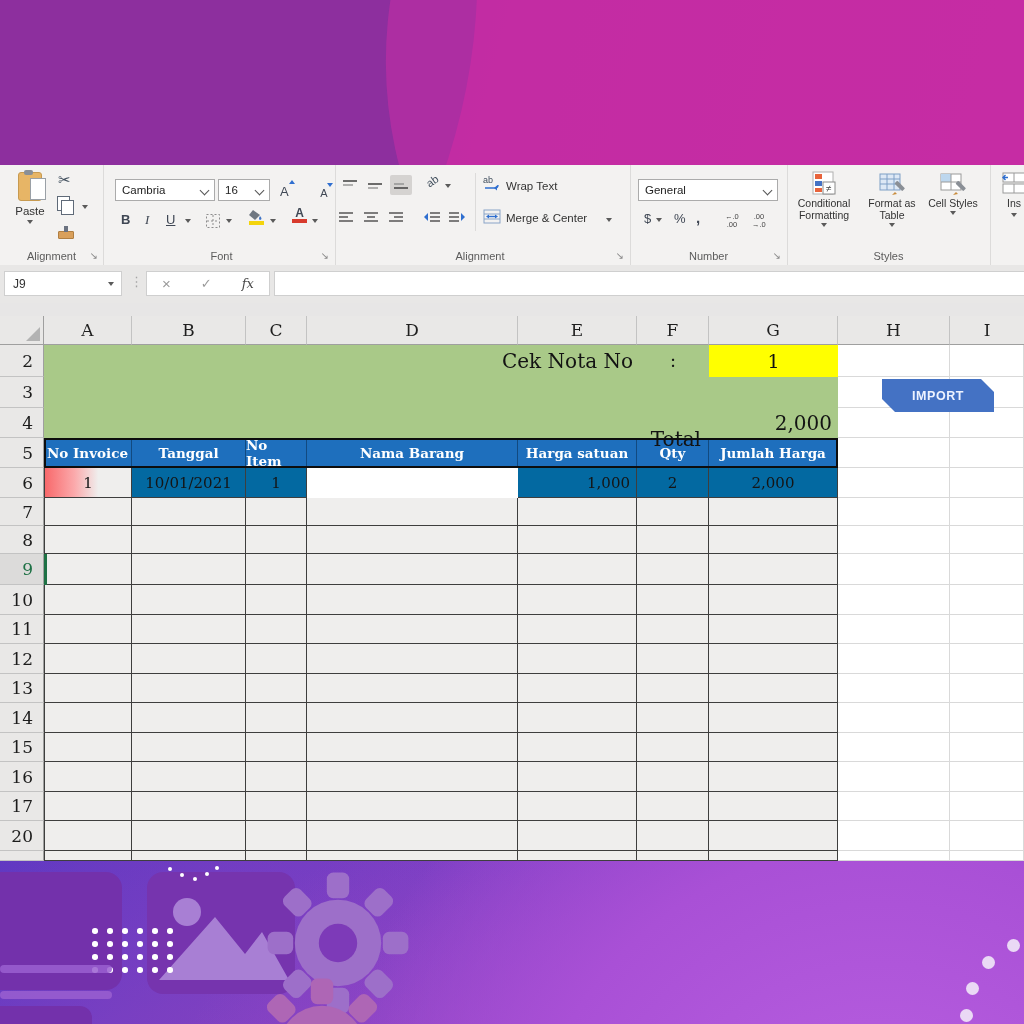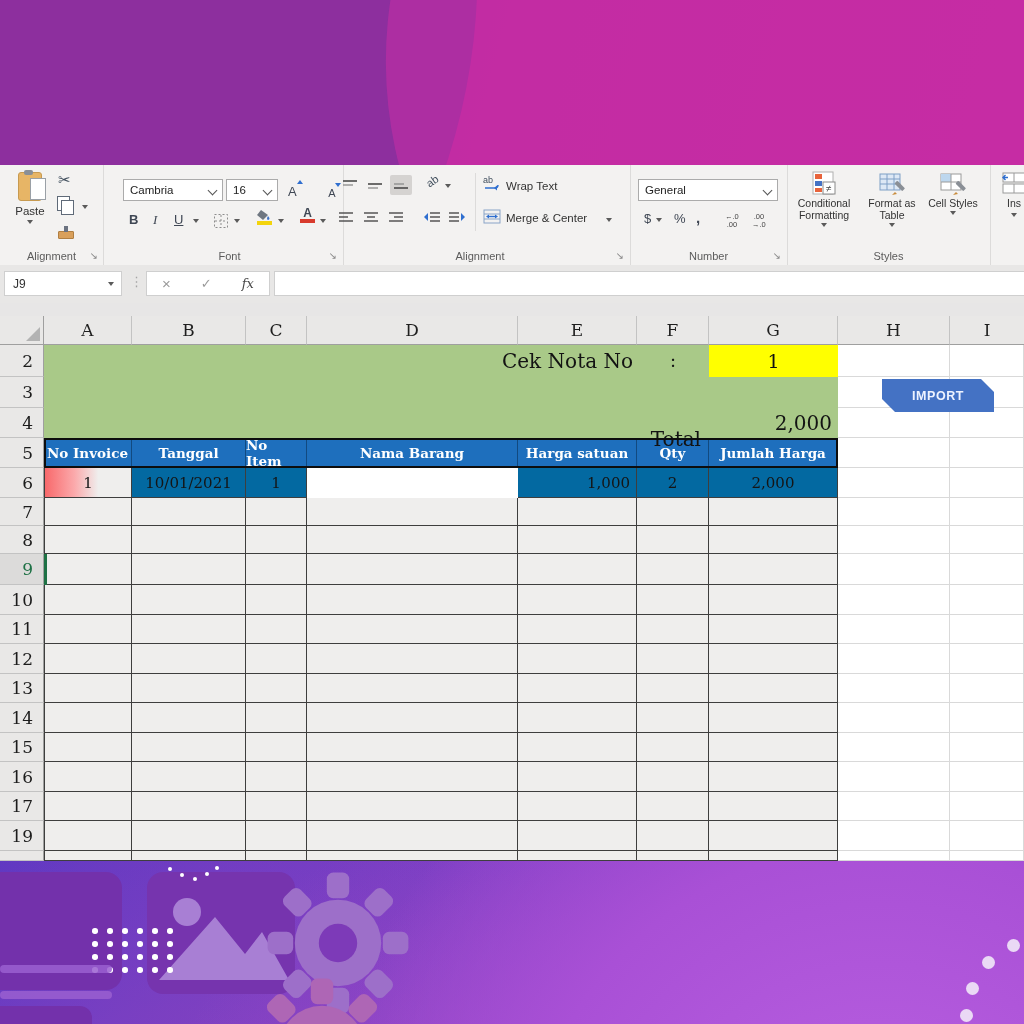--- a/index.html
+++ b/index.html
@@ -125,21 +125,21 @@
         <span class="tri" style="margin-top:3px;"></span>
       </div>
       <span class="btn" style="left:58px;top:6px;font-size:15px;color:#42505e;">✂</span>
       <span class="btn" style="left:57px;top:31px;"><span class="copy-icon"></span></span>
       <span class="btn tri" style="left:82px;top:40px;"></span>
       <span class="btn" style="left:58px;top:60px;"><span class="painter-icon"></span></span>
       <div class="grp-label">Alignment</div>
       <span class="launcher" style="right:5px;">↘</span>
     </div>
 
-    <div class="grp" style="left:116px;width:227px;">
+    <div class="grp" style="left:108px;width:227px;">
       <div class="selbox" style="left:7px;top:14px;width:100px;">
         <span>Cambria</span>
           <span class="chev"></span>
       </div>
       <div class="selbox" style="left:110px;top:14px;width:52px;">
         <span>16</span>
           <span class="chev"></span>
       </div>
       <span class="btn a-grow" style="left:172px;top:17px;"><span>A</span><span class="up"></span></span>
       <span class="btn a-grow" style="left:199px;top:18px;font-size:11px;"><span>A</span><span class="dn"></span></span>
@@ -374,21 +374,21 @@
         <div class="rowhdr" style="grid-area: 8 / 1;">8</div>
         <div class="rowhdr active" style="grid-area: 9 / 1;">9</div>
         <div class="rowhdr" style="grid-area: 10 / 1;">10</div>
         <div class="rowhdr" style="grid-area: 11 / 1;">11</div>
         <div class="rowhdr" style="grid-area: 12 / 1;">12</div>
         <div class="rowhdr" style="grid-area: 13 / 1;">13</div>
         <div class="rowhdr" style="grid-area: 14 / 1;">14</div>
         <div class="rowhdr" style="grid-area: 15 / 1;">15</div>
         <div class="rowhdr" style="grid-area: 16 / 1;">16</div>
         <div class="rowhdr" style="grid-area: 17 / 1;">17</div>
-        <div class="rowhdr" style="grid-area: 18 / 1;">19</div>
+        <div class="rowhdr" style="grid-area: 18 / 1;">20</div>
         <div class="rowhdr" style="grid-area: 19 / 1;"></div>
         <div class="hi" style="grid-area: 2 / 9;"></div>
         <div class="hi" style="grid-area: 2 / 10;"></div>
         <div class="hi" style="grid-area: 3 / 9;"></div>
         <div class="hi" style="grid-area: 3 / 10;"></div>
         <div class="hi" style="grid-area: 4 / 9;"></div>
         <div class="hi" style="grid-area: 4 / 10;"></div>
         <div class="hi" style="grid-area: 5 / 9;"></div>
         <div class="hi" style="grid-area: 5 / 10;"></div>
         <div class="hi" style="grid-area: 6 / 9;"></div>

